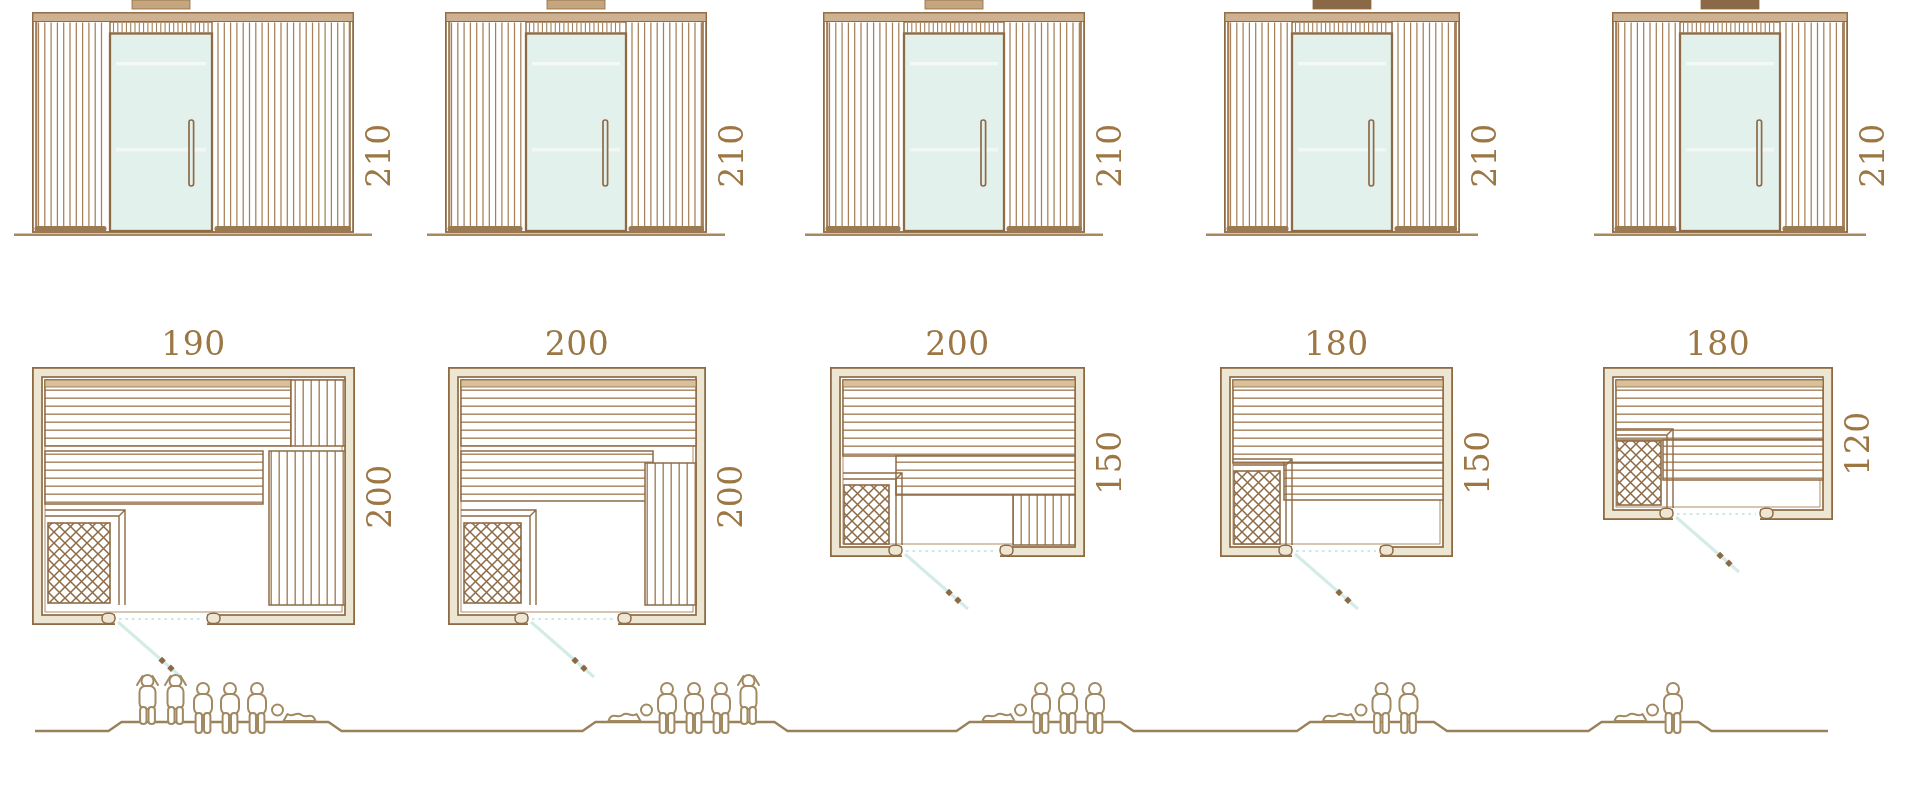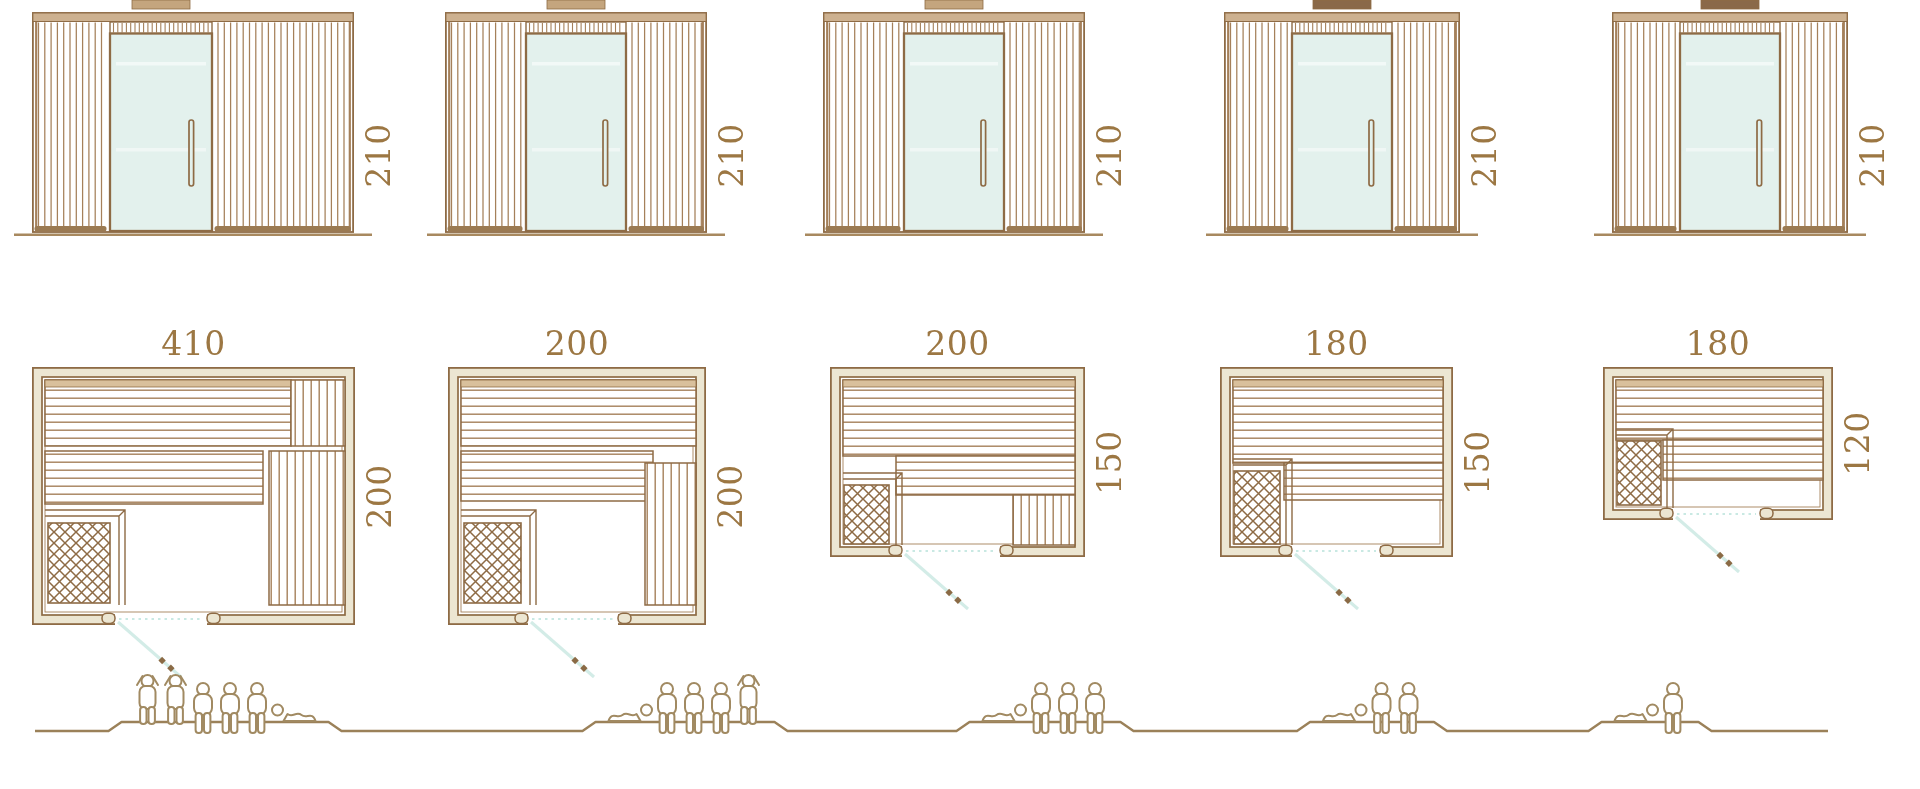--- a/index.html
+++ b/index.html
@@ -35,21 +35,21 @@
           <rect x="84" y="148" width="90" height="3.5" fill="#ffffff" opacity="0.45"></rect>
           <rect x="157" y="120" width="4.6" height="66" rx="2.2" fill="#e3f1ed" stroke="#8e6b45" stroke-width="1.7"></rect>
           <rect x="2.5" y="226" width="72" height="5.5" rx="2.5" fill="#9b7a52"></rect>
           <rect x="182.5" y="226" width="136.5" height="5.5" rx="2.5" fill="#9b7a52"></rect>
           <line x1="-18" y1="234.8" x2="340" y2="234.8" stroke="#a8895f" stroke-width="2.4"></line>
         </svg>
       </div>
     <span class="vlabel elev-h" style="left: 356px; top: 110px;">
       <span class="vtext">210</span>
     </span>
-    <span class="wlabel" style="left: 32px; top: 327px; width: 323px;">410</span>
+    <span class="wlabel" style="left: 32px; top: 327px; width: 323px;">190</span>
     <div class="plan" style="left: 32px; top: 367px;">
         <svg width="323" height="328" viewBox="0 0 323 328">
           <defs>
     <pattern id="hl0" width="8" height="8" patternUnits="userSpaceOnUse">
               <rect width="8" height="8" fill="#ffffff"></rect>
               <line x1="0" y1="7.2" x2="8" y2="7.2" stroke="#a5805a" stroke-width="1.4"></line>
             </pattern>
     <pattern id="vl0" width="8" height="8" patternUnits="userSpaceOnUse">
               <rect width="8" height="8" fill="#ffffff"></rect>
               <line x1="7.2" y1="0" x2="7.2" y2="8" stroke="#a5805a" stroke-width="1.4"></line>

